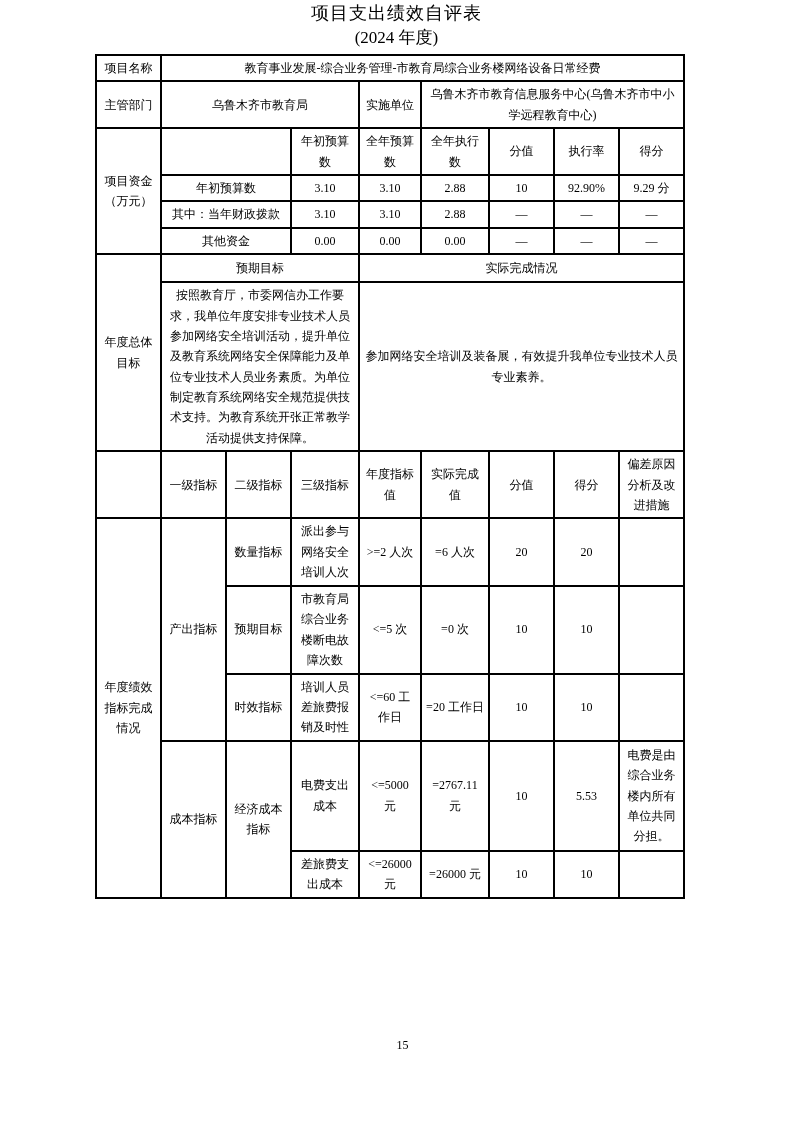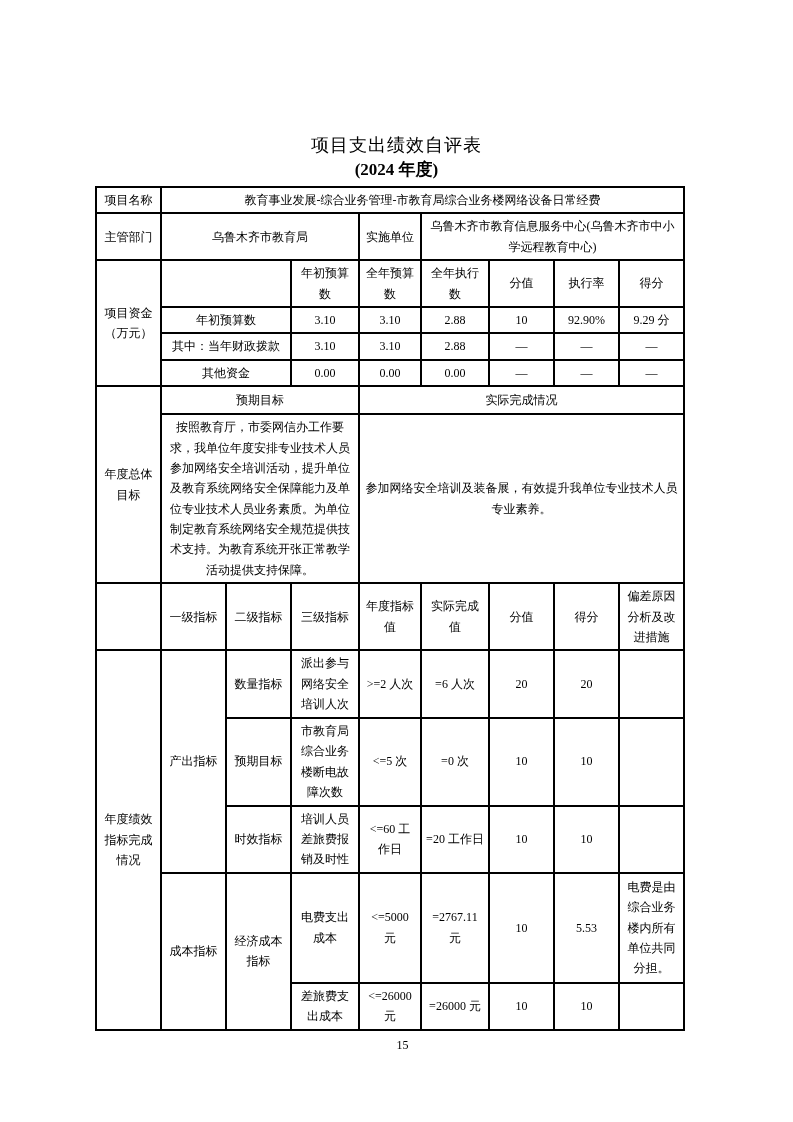--- a/index.html
+++ b/index.html
@@ -6,23 +6,23 @@
   html, body { background: #fff; }
   .page {
     position: relative;
     width: 793px;
     height: 1122px;
     background: #ffffff;
     color: #000;
     font-family: "Liberation Serif", "DejaVu Serif", serif;
     overflow: hidden;
   }
-  .title-block { padding-top: 132px; text-align: center; }
+  .title-block { text-align: center; }
   .doc-title   { font-size: 18px; line-height: 26px; letter-spacing: 1px; font-weight: 500; }
-  .doc-subtitle{ font-size: 17px; line-height: 24px; font-weight: 700; }
+  .doc-subtitle{ font-size: 17px; line-height: 24px; font-weight: 400; }
 
   table.selfeval {
     border-collapse: collapse;
     table-layout: fixed;
     width: 588px;
     margin-left: 95px;
     margin-top: 4px;
   }
   table.selfeval td {
     border: 2px solid #000;

